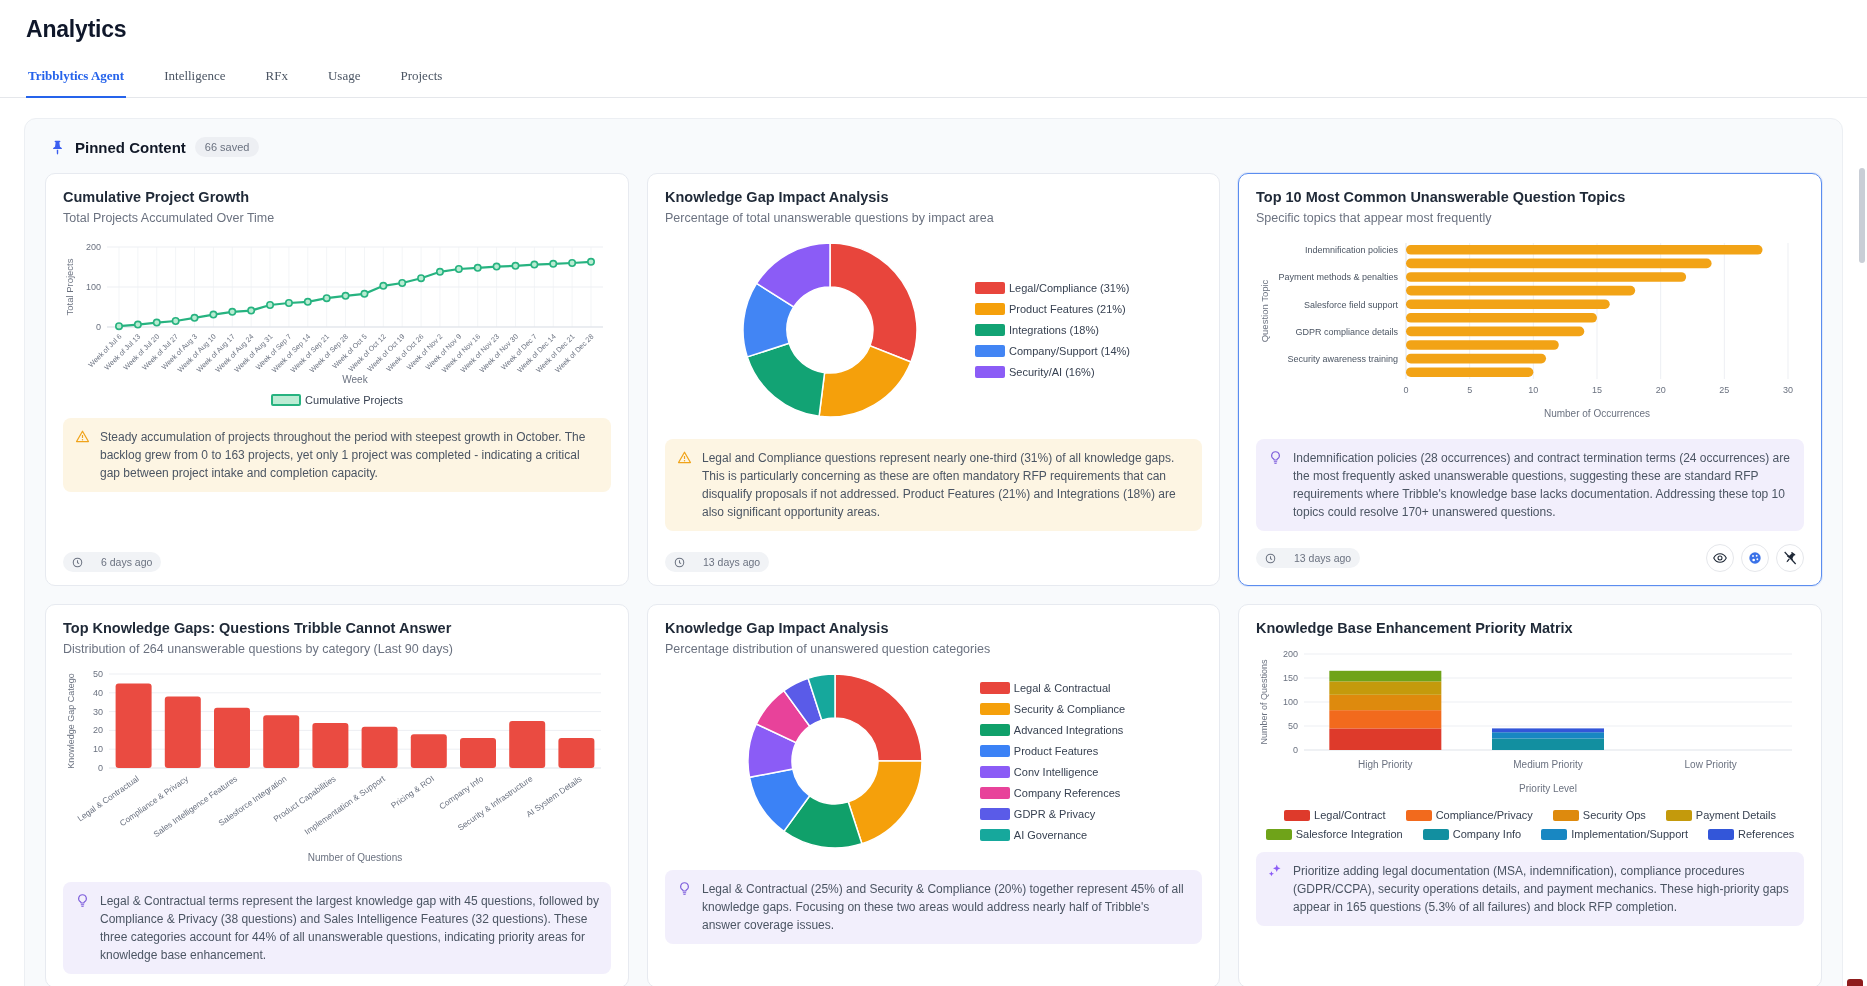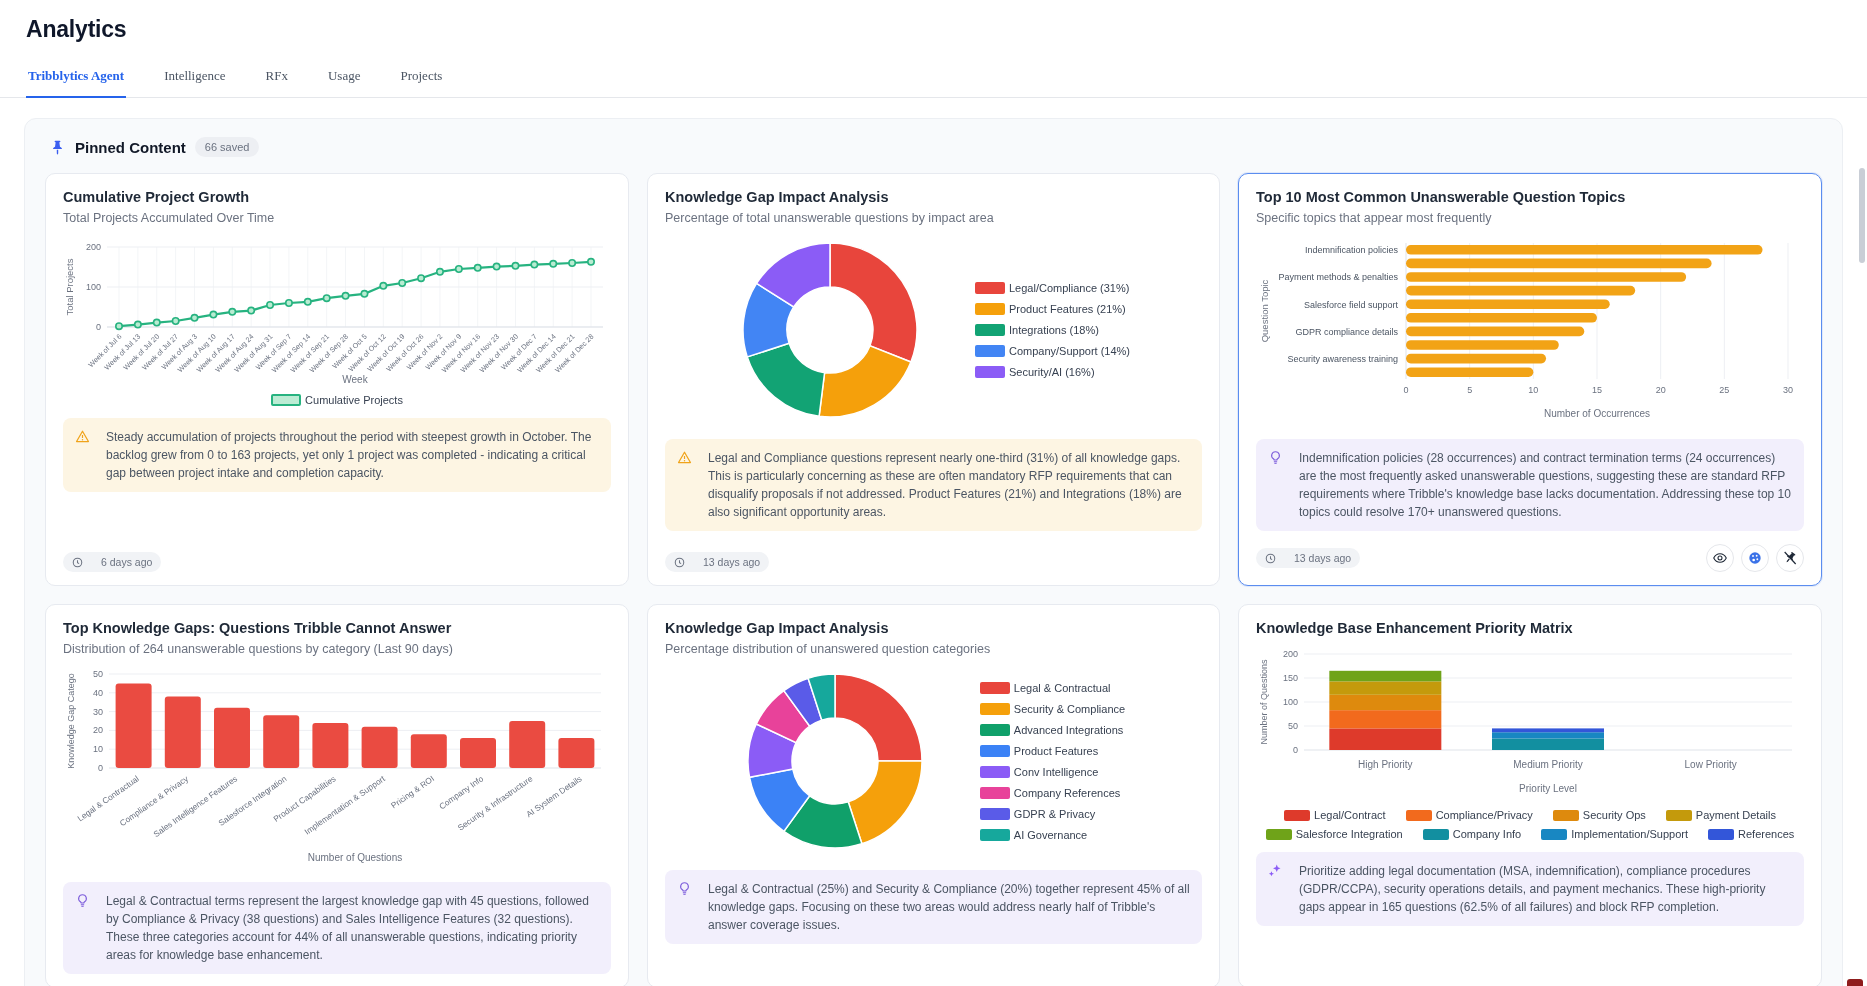--- a/index.html
+++ b/index.html
@@ -28,21 +28,21 @@
   .pie-legend { display:flex; flex-direction:column; gap:9px; }
   .pie-legend .li, .stack-legend .li, .line-legend { display:flex; align-items:center; gap:4px;
     font-size:11px; color:#374151; }
   .sw { width:30px; height:12px; border-radius:2px; flex:none; }
   .line-legend { justify-content:center; margin-top:3px; }
   .line-legend .sw { background:#bcecd4; border:2px solid #27b380; }
   .stack-legend { display:flex; flex-wrap:wrap; justify-content:center; column-gap:20px; row-gap:7px;
     margin-top:9px; font-size:10.5px; color:#374151; }
   .stack-legend .sw { width:26px; height:11px; }
   .insight { margin-top:12px; border-radius:8px; padding:10px 12px; font-size:12px; line-height:1.5;
-    color:#4b5563; display:flex; gap:16px; align-items:flex-start; }
+    color:#4b5563; display:flex; gap:10px; align-items:flex-start; }
   .insight.warning { background:#fdf5e3; }
   .insight.purple { background:#f2effc; }
   .insight .ic { flex:none; margin-top:1px; }
   .card-footer { margin-top:auto; padding-top:13px; display:flex; align-items:center; justify-content:space-between; }
   .timestamp { display:inline-flex; align-items:center; gap:18px; background:#f1f3f6; color:#6b7280;
     font-size:10.5px; border-radius:999px; padding:4px 9px; }
   .actions { display:flex; gap:7px; }
   .act { width:28px; height:28px; border-radius:50%; border:1px solid #e5e7eb; background:#fff;
     display:flex; align-items:center; justify-content:center; cursor:pointer; }
   .act.blue-bg { background:#fff; }
@@ -489,21 +489,21 @@
             <div class="li">
               <span class="sw" style="background: rgb(51, 86, 217);"></span>
               <span>References</span>
             </div>
           </div></div>
       <div class="insight purple">
         <svg class="ic" width="15" height="15" viewBox="0 0 24 24">
             <path d="M14 2.5l1.7 4.3 4.3 1.7-4.3 1.7L14 14.5l-1.7-4.3L8 8.5l4.3-1.7z" fill="#8b5cf6"></path>
             <path d="M5.5 13l1.2 2.9 2.9 1.2-2.9 1.2L5.5 21.2l-1.2-2.9-2.9-1.2 2.9-1.2z" fill="#8b5cf6"></path>
           </svg>
-        <span>Prioritize adding legal documentation (MSA, indemnification), compliance procedures (GDPR/CCPA), security operations details, and payment mechanics. These high-priority gaps appear in 165 questions (62.5% of all failures) and block RFP completion.</span>
+        <span>Prioritize adding legal documentation (MSA, indemnification), compliance procedures (GDPR/CCPA), security operations details, and payment mechanics. These high-priority gaps appear in 165 questions (5.3% of all failures) and block RFP completion.</span>
       </div>
 
     </article>
   </div>
 
 </section>
 
 <div class="scroll-thumb"></div>
 <div class="widget-sliver"></div>
 

